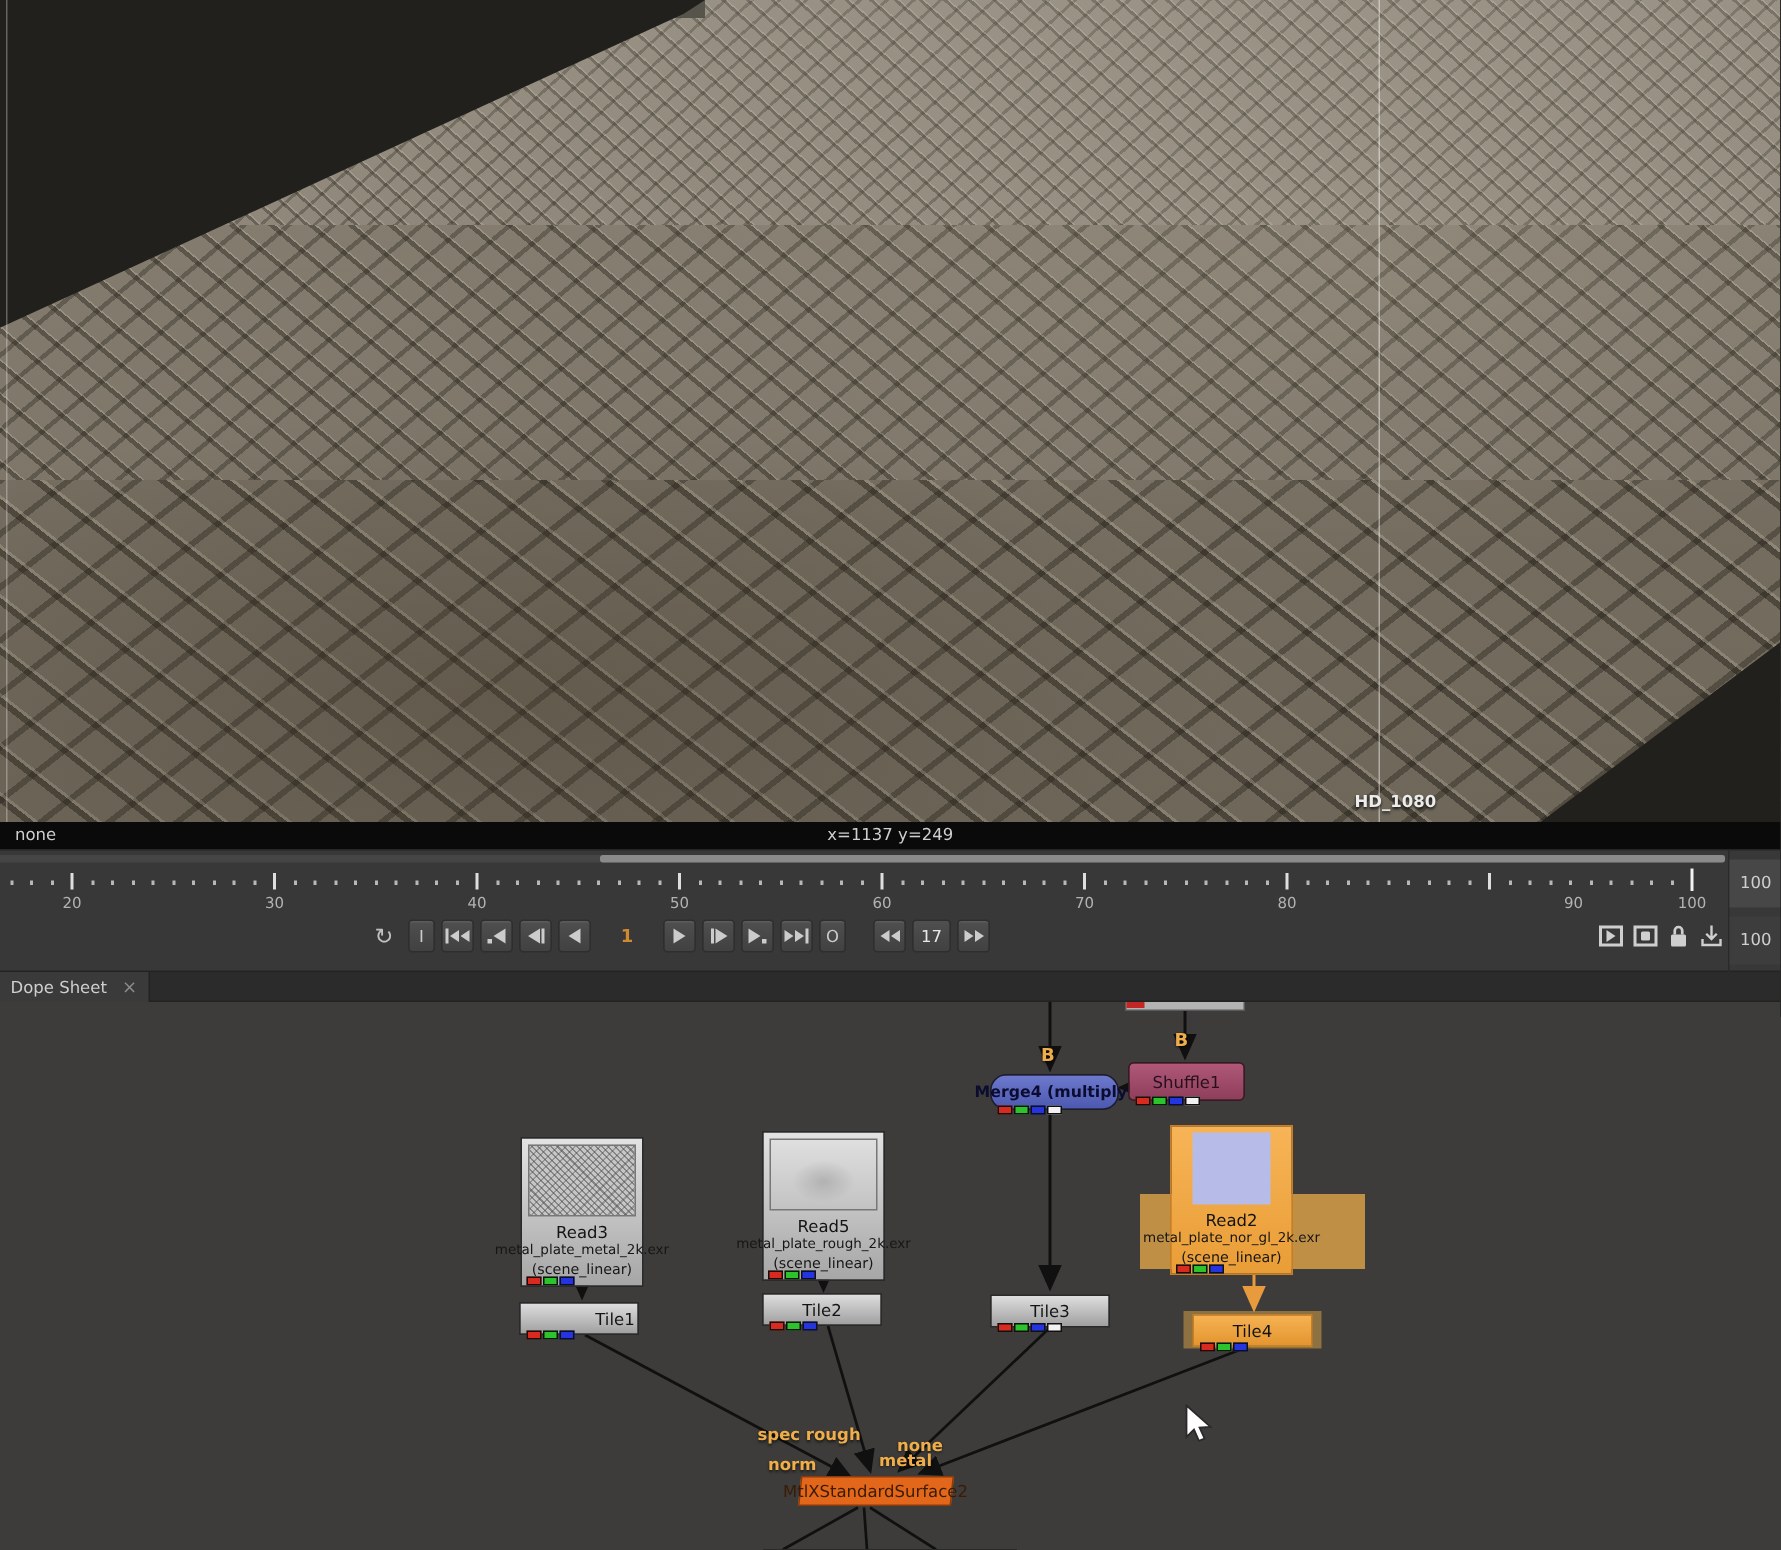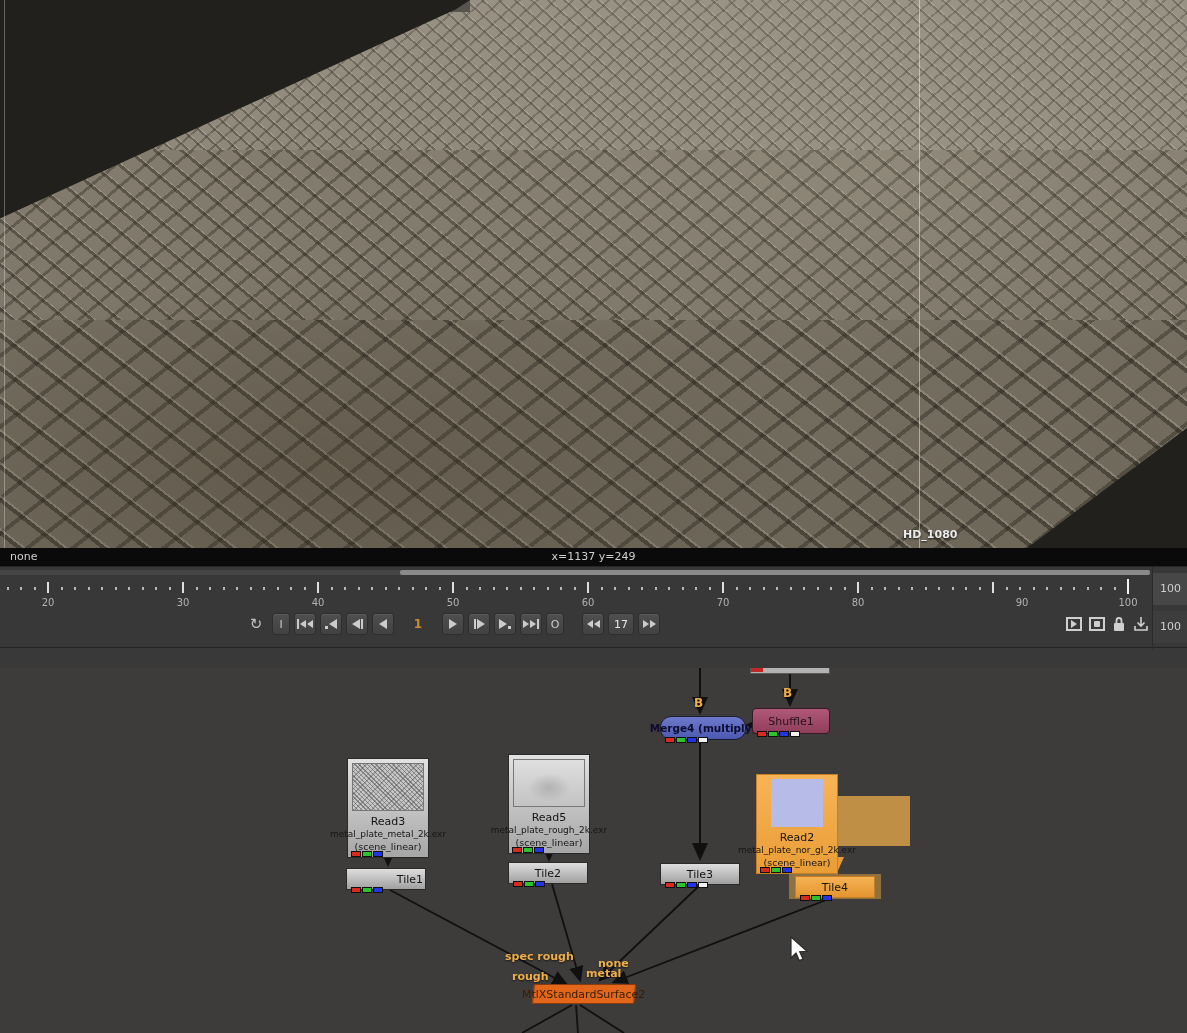--- a/index.html
+++ b/index.html
@@ -235,21 +235,21 @@
         <div class="rtick minor" style="left: 870.5px;"></div>
         <div class="rtick minor" style="left: 884px;"></div>
         <div class="rtick minor" style="left: 897.5px;"></div>
         <div class="rtick minor" style="left: 911px;"></div>
         <div class="rtick minor" style="left: 924.5px;"></div>
         <div class="rtick minor" style="left: 938px;"></div>
         <div class="rtick minor" style="left: 951.5px;"></div>
         <div class="rtick minor" style="left: 965px;"></div>
         <div class="rtick minor" style="left: 978.5px;"></div>
         <div class="rtick major" style="left: 992px;"></div>
-        <div class="rlabel" style="left: 1022px;">90</div>
+        <div class="rlabel" style="left: 1049px;">90</div>
         <div class="rtick minor" style="left: 1005.5px;"></div>
         <div class="rtick minor" style="left: 1019px;"></div>
         <div class="rtick minor" style="left: 1032.5px;"></div>
         <div class="rtick minor" style="left: 1046px;"></div>
         <div class="rtick minor" style="left: 1059.5px;"></div>
         <div class="rtick minor" style="left: 1073px;"></div>
         <div class="rtick minor" style="left: 1086.5px;"></div>
         <div class="rtick minor" style="left: 1100px;"></div>
         <div class="rtick minor" style="left: 1113.5px;"></div>
         <div class="rtick major endmark" style="left: 1127px;"></div>
@@ -321,20 +321,26 @@
         <rect x="2" y="7" width="10" height="8" rx="1" fill="#cfcfcf"></rect>
         <path d="M4.5 7 V4.5 a2.5 2.5 0 0 1 5 0 V7" fill="none" stroke="#cfcfcf" stroke-width="1.8"></path>
       </svg>
       <svg width="16" height="16" viewBox="0 0 16 16">
         <path d="M2 10 v4 h12 v-4" fill="none" stroke="#cfcfcf" stroke-width="1.6"></path>
         <path d="M8 1 v8 M4.5 6.5 L8 10 l3.5 -3.5" fill="none" stroke="#cfcfcf" stroke-width="1.6"></path>
       </svg>
     </div>
   </div>
 
+  <div class="tab-row">
+    <div class="tab">
+      <span class="tab-label">Dope Sheet</span>
+      <span class="tab-close">×</span>
+    </div>
+  </div>
 
   <div class="graph">
 
     <svg class="edges" viewBox="0 0 1187 365">
       <defs>
         <marker id="ah" markerWidth="9" markerHeight="8" refX="7.5" refY="4" orient="auto">
             <path d="M0,0 L9,4 L0,8 z" fill="#101010"></path>
           </marker>
         <marker id="ahO" markerWidth="9" markerHeight="8" refX="7.5" refY="4" orient="auto">
             <path d="M0,0 L9,4 L0,8 z" fill="#e89b3c"></path>
@@ -403,21 +409,21 @@
       <div class="nlabel read-name">Read5</div>
       <div class="read-file">metal_plate_rough_2k.exr</div>
       <div class="read-cs">(scene_linear)</div>
       <div class="chips chips-read">
         <div class="chip r"></div>
           <div class="chip g"></div>
           <div class="chip b"></div>
       </div>
     </div>
 
-    <div class="gnode read-node node-read2" style="left:756px; top:82px;margin-top:24px;">
+    <div class="gnode read-node node-read2" style="left:780px; top:82px;">
       <div class="read-thumb thumb-normal"></div>
       <div class="nlabel read-name">Read2</div>
       <div class="read-file">metal_plate_nor_gl_2k.exr</div>
       <div class="read-cs">(scene_linear)</div>
       <div class="chips chips-read">
         <div class="chip r"></div>
           <div class="chip g"></div>
           <div class="chip b"></div>
       </div>
     </div>
@@ -450,21 +456,21 @@
     <div class="gnode tile-node tile-sel" style="left:795px; top:208px;">
       <span class="nlabel">Tile4</span>
       <div class="chips chips-bottom">
         <div class="chip r"></div>
           <div class="chip g"></div>
           <div class="chip b"></div>
       </div>
     </div>
 
     <div class="port-label" style="left:505px; top:282px;">spec rough</div>
-    <div class="port-label" style="left:512px; top:302px;">rough</div>
+    <div class="port-label" style="left:512px; top:302px;">norm</div>
     <div class="port-label" style="left:598px; top:289px;">none</div>
     <div class="port-label" style="left:586px; top:299px;">metal</div>
 
     <div class="gnode node-surface">
       <span class="nlabel">MtlXStandardSurface2</span>
     </div>
 
     <svg class="cursor" width="24" height="28" viewBox="0 0 24 28">
       <path d="M3 1 L3 22 L8 17 L11.3 24.6 L15 23 L11.7 15.7 L19 15.3 Z" fill="#ffffff" stroke="#2a2a2a" stroke-width="1.2"></path>
     </svg>

